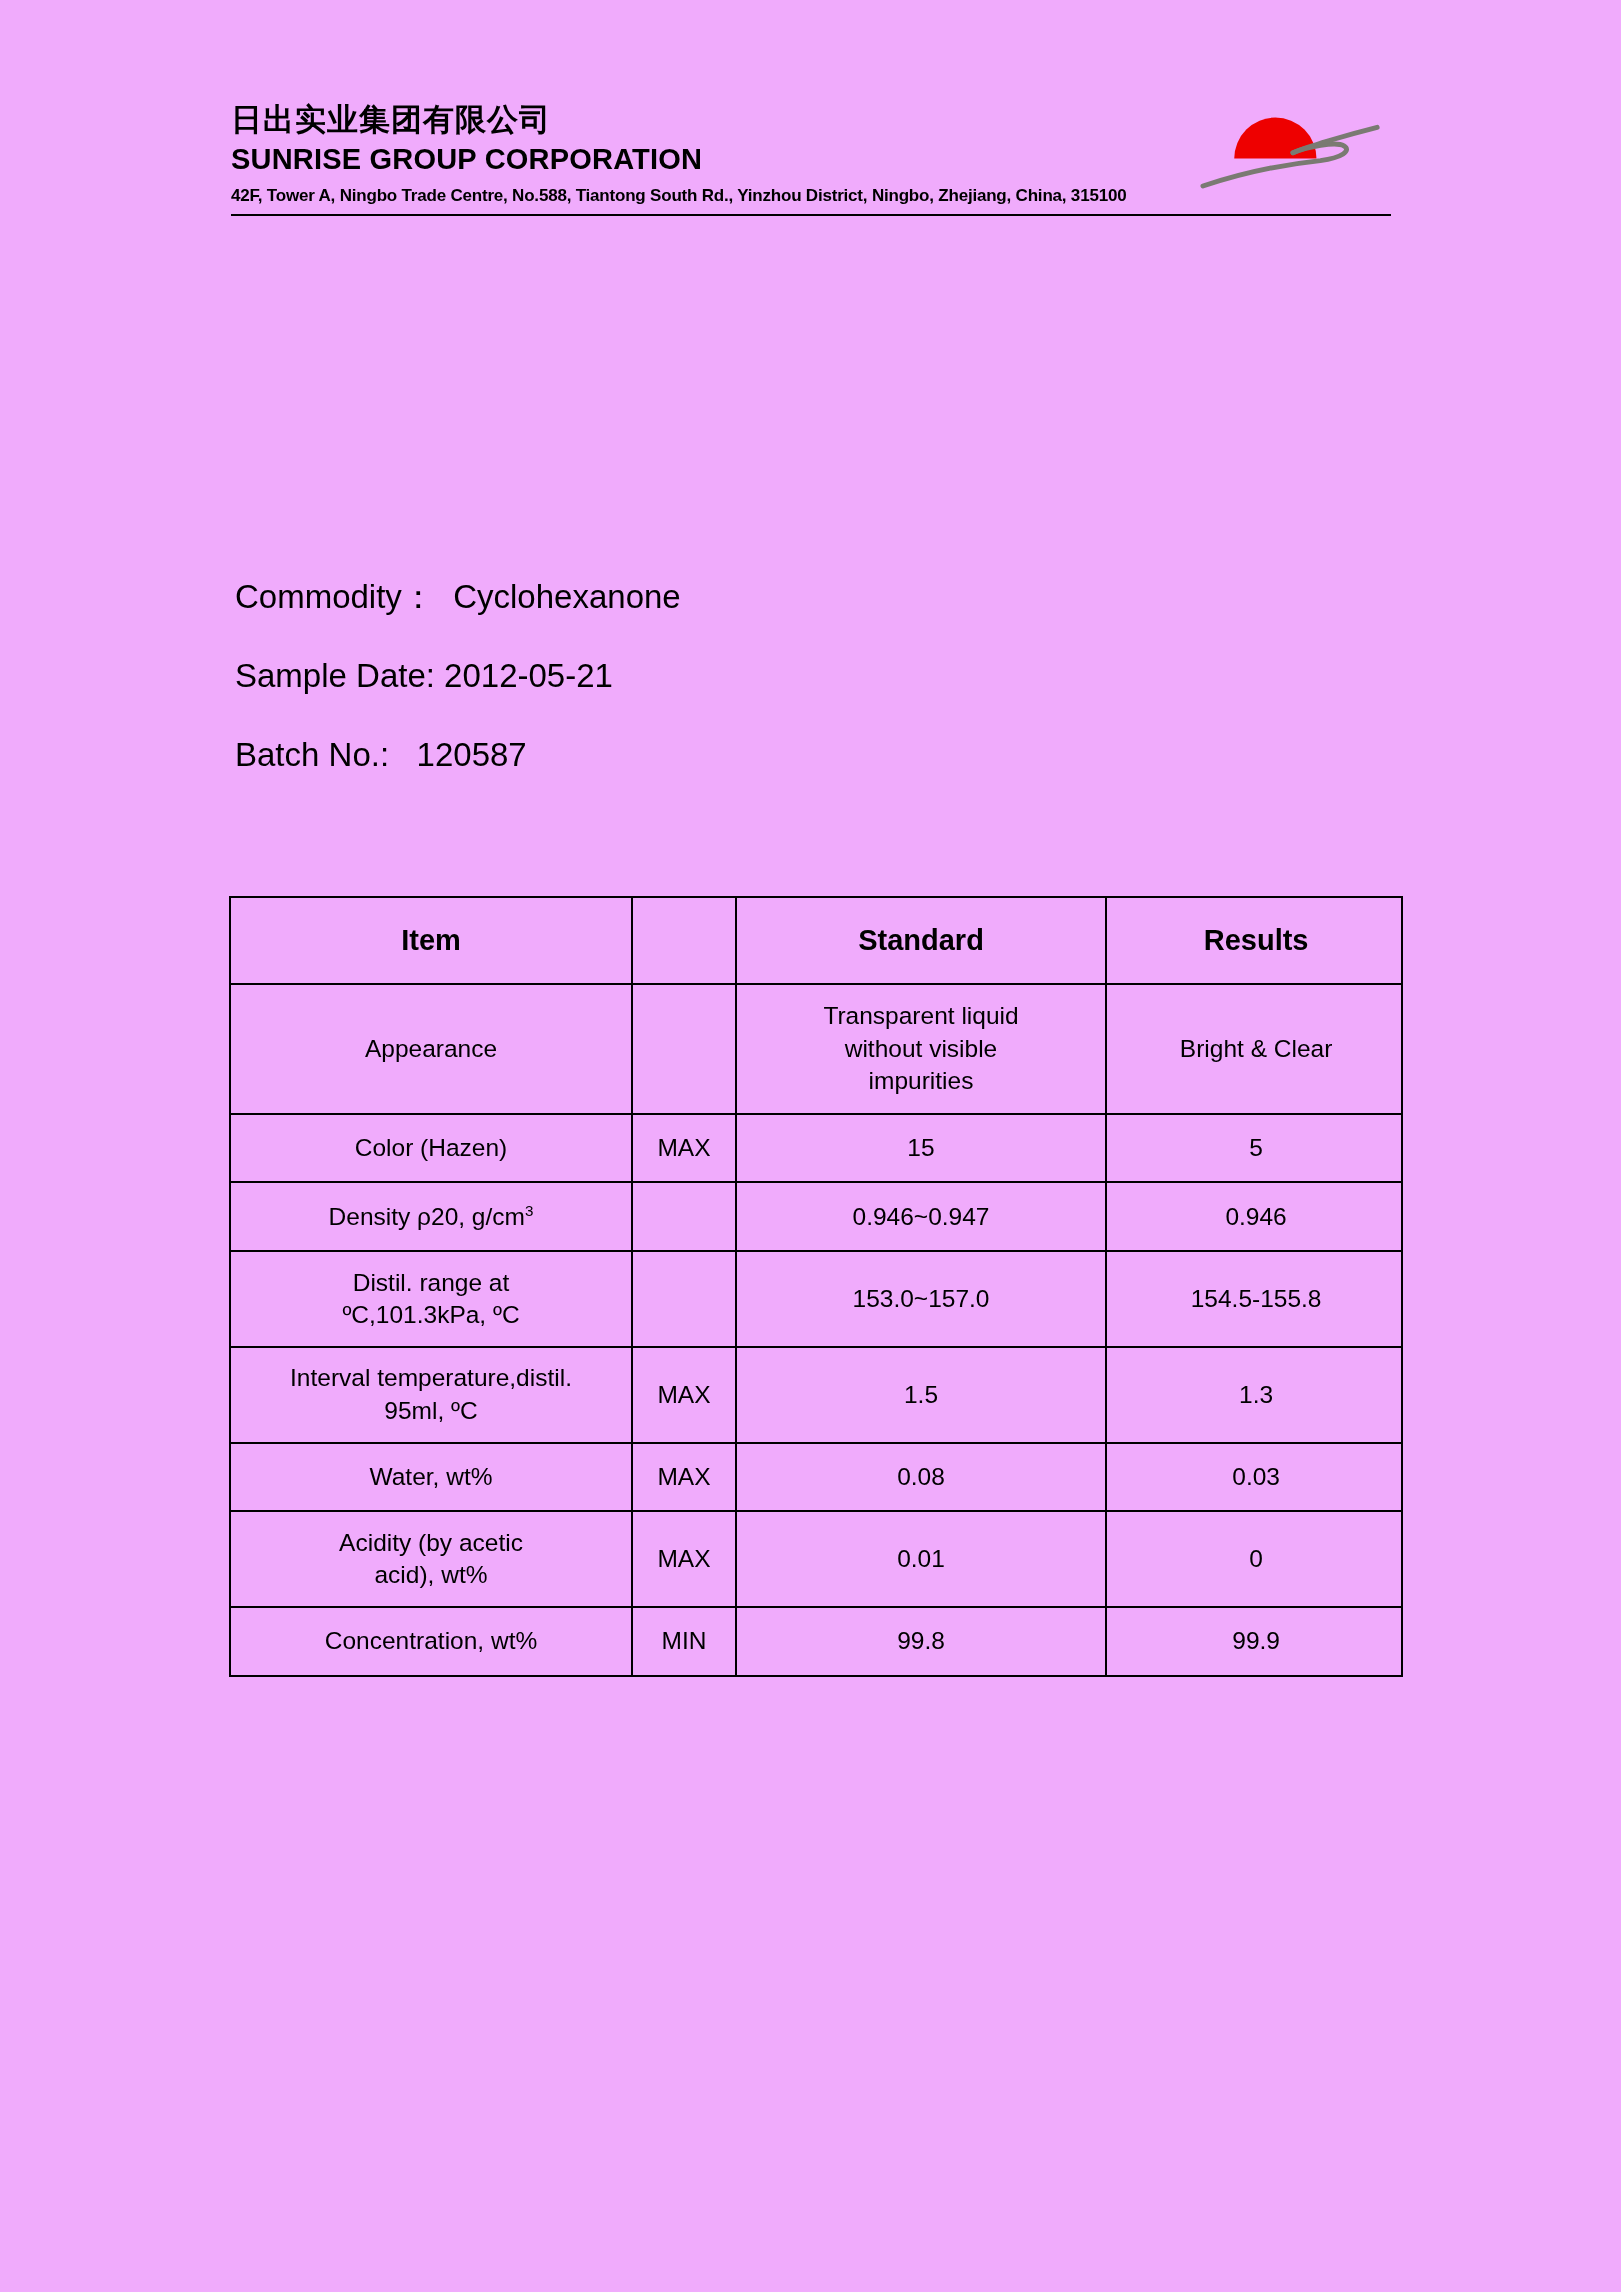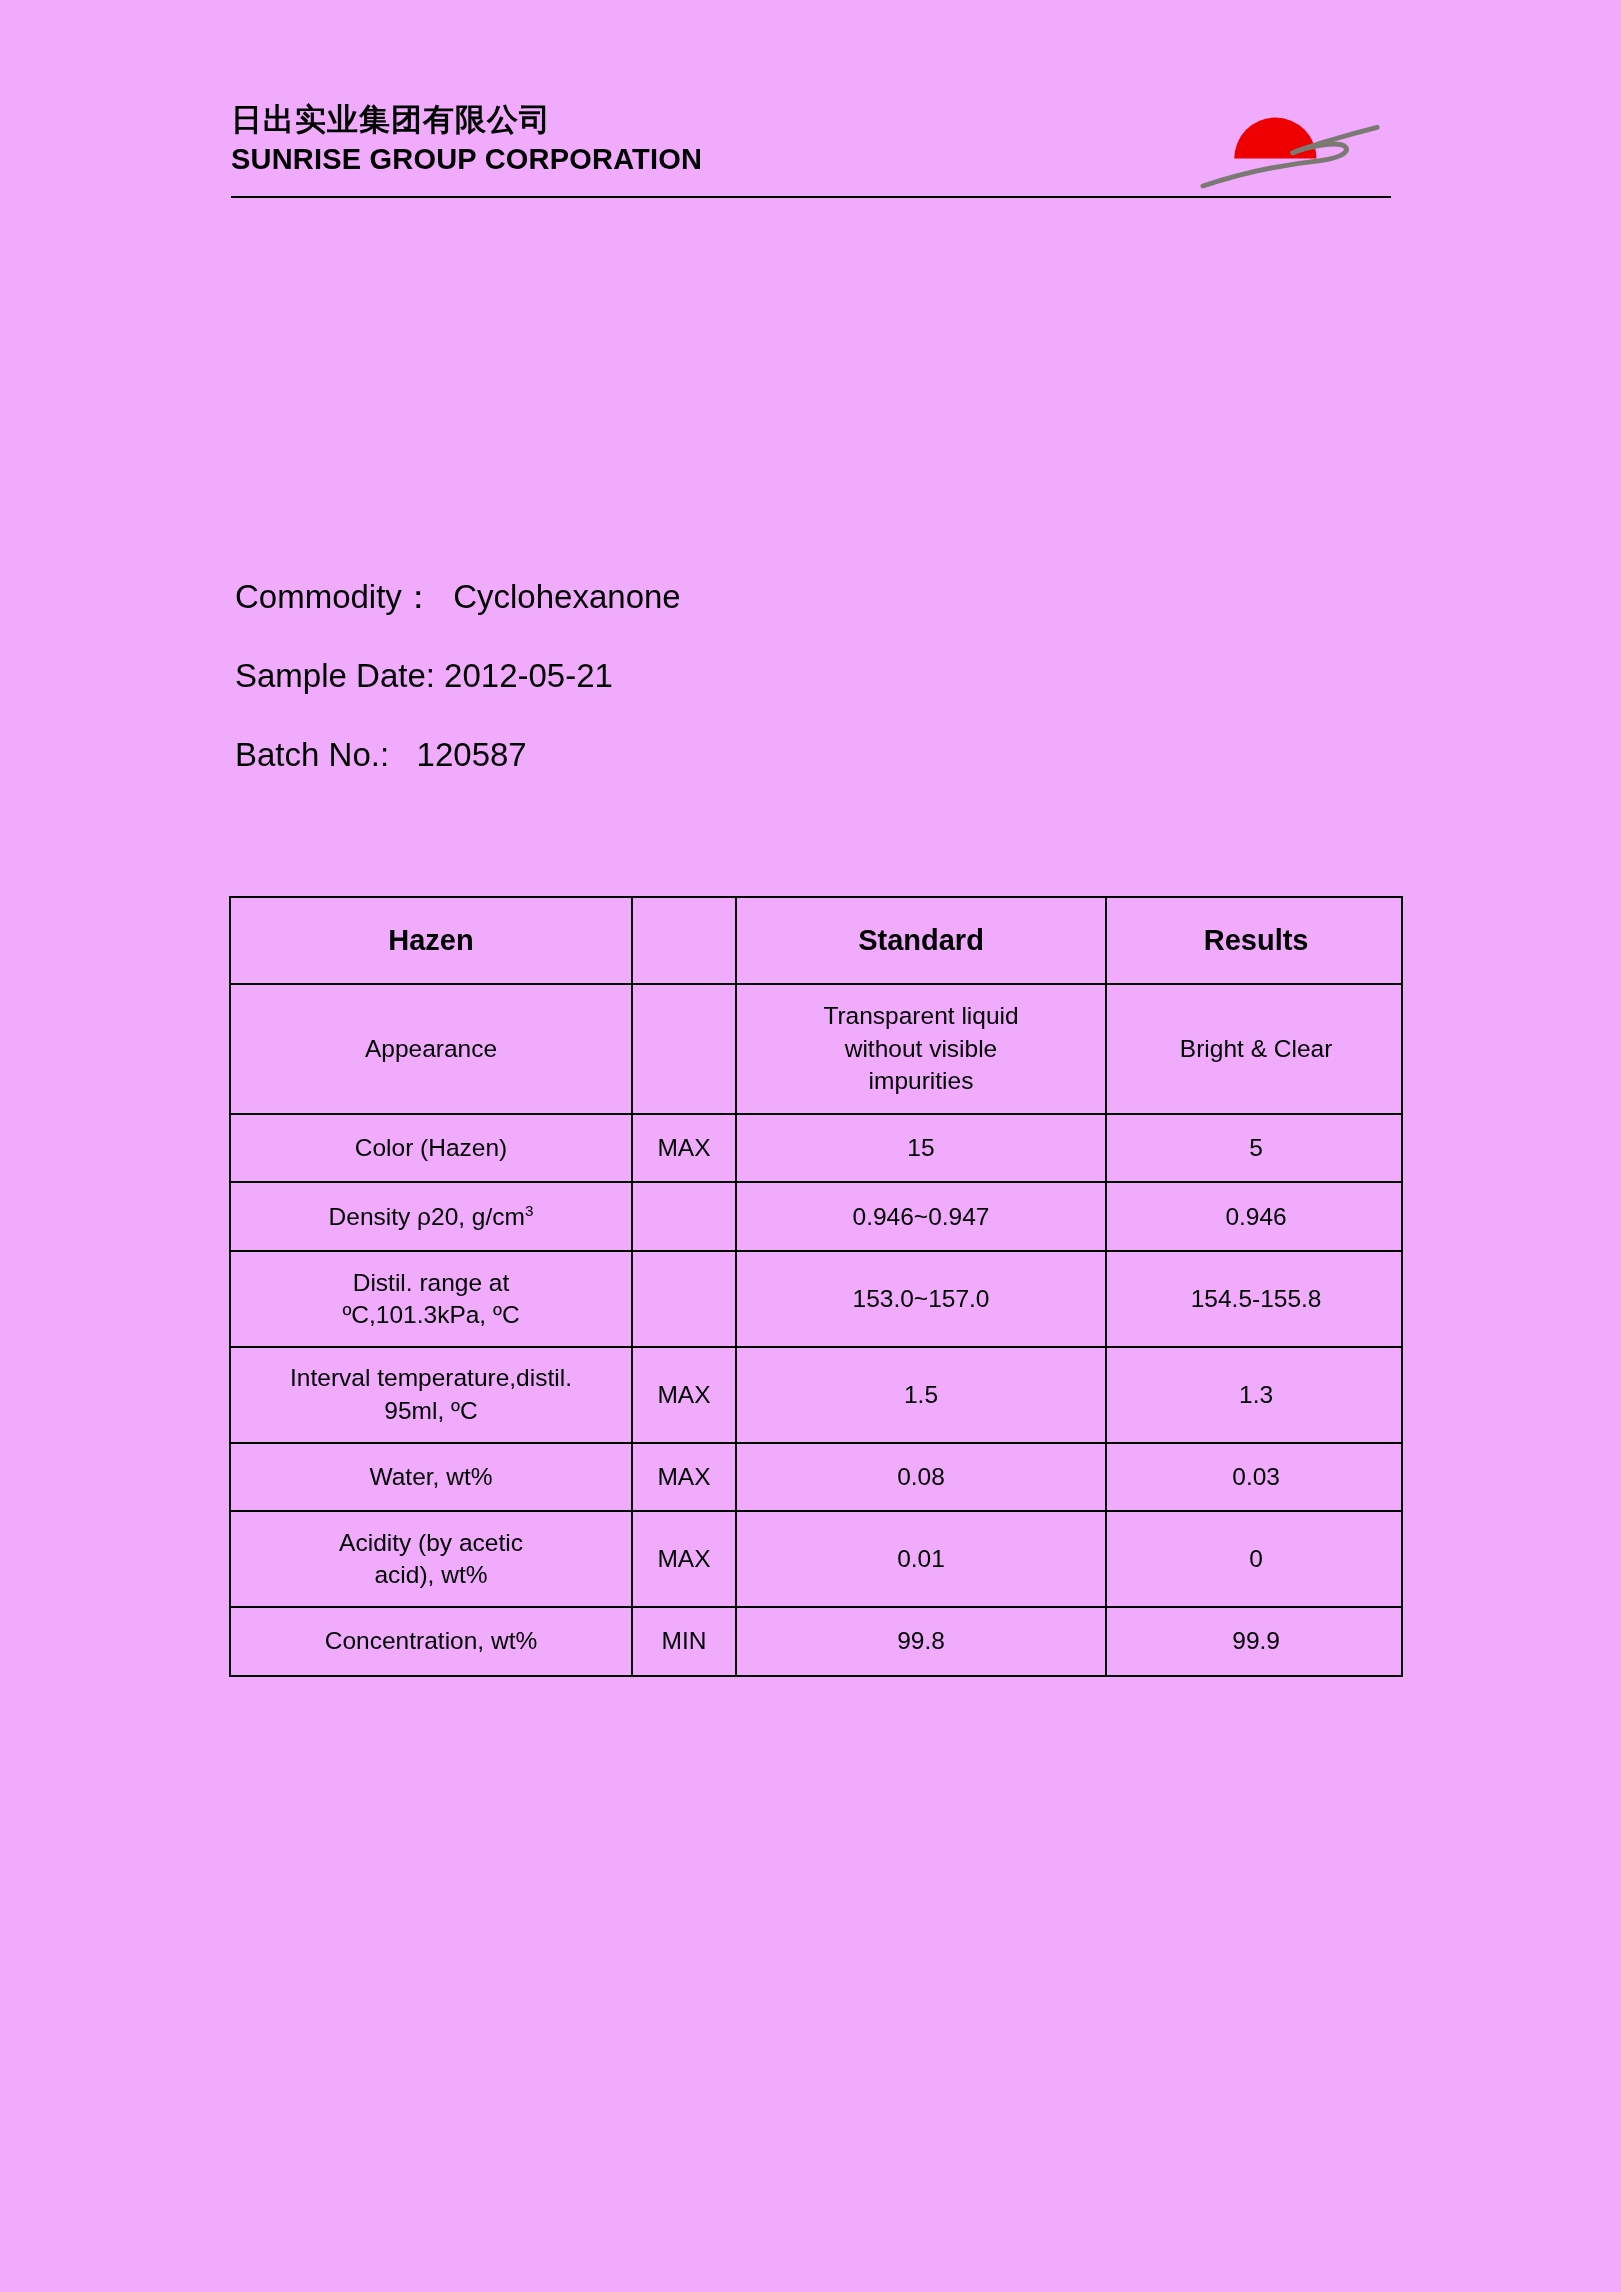--- a/index.html
+++ b/index.html
@@ -156,20 +156,21 @@
 </head>
 <body>
 
 <div class="page">
 
   <div class="letterhead">
     <div class="lh-row">
       <div class="lh-text">
         <div class="company-cn">日出实业集团有限公司</div>
         <div class="company-en">SUNRISE GROUP CORPORATION</div>
+        <div class="company-addr">42F, Tower A, Ningbo Trade Centre, No.588, Tiantong South Rd., Yinzhou District, Ningbo, Zhejiang, China, 315100</div>
       </div>
 
       <div class="logo">
         <svg width="186" height="98" viewBox="0 0 190 100">
           <path d="M 36 68 A 42 42 0 0 1 120 68 Z" fill="#ee0000"></path>
           <path d="M 4 96 C 40 84 86 74 124 70 C 146 67 156 60 148 55 C 140 50 110 56 96 62" fill="none" stroke="#7a7a72" stroke-width="5" stroke-linecap="round" stroke-linejoin="round"></path>
           <path d="M 96 62 C 110 56 150 44 182 36" fill="none" stroke="#7a7a72" stroke-width="5" stroke-linecap="round"></path>
         </svg>
       </div>
     </div>
@@ -186,21 +187,21 @@
   <div class="coa-table-wrap">
     <table class="coa">
       <colgroup>
         <col class="c-item">
           <col class="c-limit">
           <col class="c-std">
           <col class="c-res">
       </colgroup>
       <thead>
         <tr>
-          <th>Hazen</th>
+          <th>Item</th>
           <th></th>
           <th>Standard</th>
           <th>Results</th>
         </tr>
       </thead>
       <tbody>
           <tr class="r-appearance">
             <td><span class="cell-lines">Appearance</span></td>
             <td><span class="cell-lines"></span></td>
             <td><span class="cell-lines">Transparent liquid

